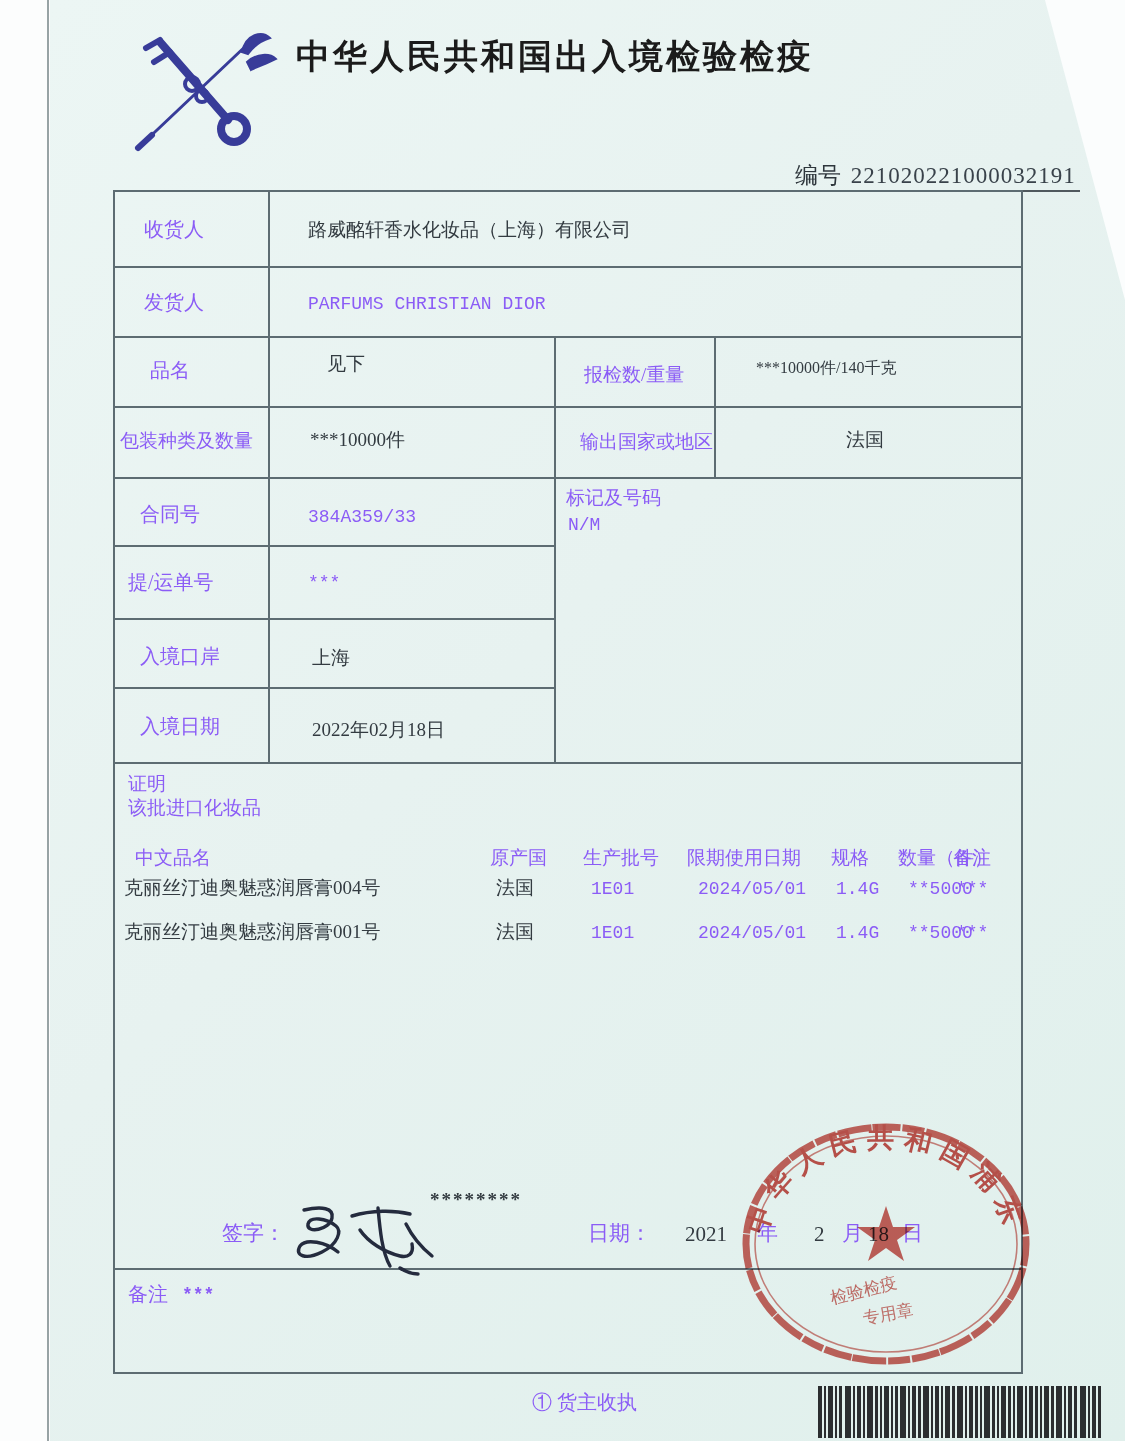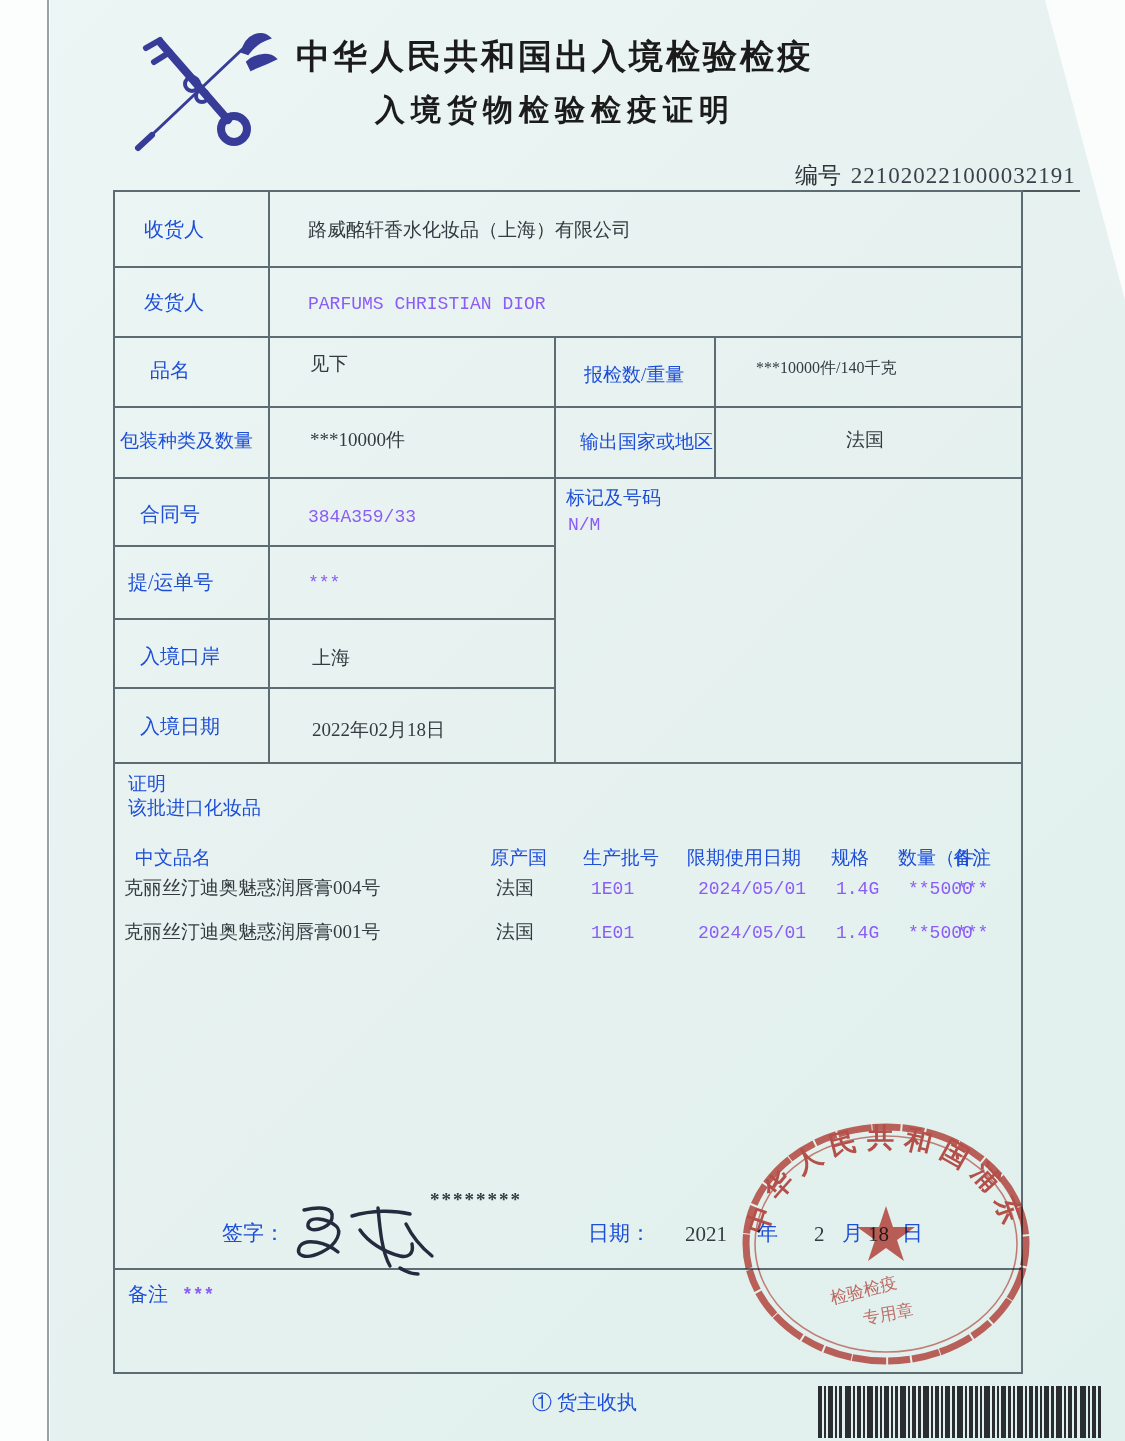--- a/index.html
+++ b/index.html
@@ -4,21 +4,21 @@
 <style>
   html,body{margin:0;padding:0;}
   body{background:#f7f9f9;font-family:"Liberation Serif","DejaVu Serif",serif;}
   .doc{position:relative;width:1125px;height:1441px;background:#fcfdfd;overflow:hidden;}
   .paper{position:absolute;left:50px;top:0;width:1075px;height:1441px;
          background:linear-gradient(135deg,#ecf6f4 0%,#e7f2f0 45%,#e0f0ec 100%);}
   .paper-edge{position:absolute;left:47px;top:0;width:2px;height:1441px;background:#98a3a5;}
   .corner-wedge{position:absolute;left:1038px;top:0;width:87px;height:300px;background:#fbfdfd;
          clip-path:polygon(8% 0,100% 0,100% 100%);}
   .t{position:absolute;color:#333b41;font-size:20px;line-height:1.25;white-space:nowrap;}
-  .lbl{color:#1d4ed8;}
+  .lbl{color:#8b5cf6;}
   .mono{font-family:"Liberation Mono","DejaVu Sans Mono",monospace;font-size:18px;color:#8b5cf6;}
   .ln{position:absolute;background:#5d6c72;}
   .title1{position:absolute;left:150px;top:34px;width:810px;text-align:center;
           font-size:34px;font-weight:bold;letter-spacing:3px;color:#1b1b1b;}
   .title2{position:absolute;left:150px;top:90px;width:810px;text-align:center;
           font-size:30px;font-weight:bold;letter-spacing:6px;color:#1b1b1b;}
   .serial{position:absolute;left:795px;top:160px;font-size:23px;color:#2e363c;}
   .serial .num{display:inline-block;border-bottom:2px solid #50595e;padding:0 4px 1px 4px;
           font-family:"Liberation Serif","DejaVu Serif",serif;letter-spacing:1px;color:#39424a;}
   .stamp{position:absolute;left:736px;top:1118px;mix-blend-mode:multiply;opacity:.88;}
@@ -42,21 +42,20 @@
       <path d="M30,16 L98,94" stroke-width="8"></path>
       <path d="M30,14 L16,22" stroke-width="6"></path>
       <path d="M40,26 L24,36" stroke-width="6"></path>
       <circle cx="104" cy="103" r="13" stroke-width="8"></circle>
       <circle cx="62" cy="58" r="7" stroke-width="4"></circle>
       <circle cx="72" cy="70" r="6" stroke-width="4"></circle>
     </g>
   </svg>
 
   <div class="title1">中华人民共和国出入境检验检疫</div>
-  <div class="title2">入境货物检验检疫证明</div>
 
   <div class="serial">
     <span>编号</span>
     <span class="num">221020221000032191</span>
   </div>
 
   <div class="ln" style="left:113px;top:190px;width:909px;height:2px;"></div>
   <div class="ln" style="left:113px;top:266px;width:909px;height:2px;"></div>
   <div class="ln" style="left:113px;top:336px;width:909px;height:2px;"></div>
   <div class="ln" style="left:113px;top:406px;width:909px;height:2px;"></div>
@@ -73,21 +72,21 @@
   <div class="ln" style="left:554px;top:336px;width:2px;height:428px;"></div>
   <div class="ln" style="left:714px;top:336px;width:2px;height:143px;"></div>
 
   <div class="t lbl" style="left:144px;top:217px;">收货人</div>
   <div class="t" style="left:308px;top:218px;font-size:19px;">路威酩轩香水化妆品（上海）有限公司</div>
 
   <div class="t lbl" style="left:144px;top:290px;">发货人</div>
   <div class="t mono" style="left:308px;top:293px;">PARFUMS CHRISTIAN DIOR</div>
 
   <div class="t lbl" style="left:150px;top:358px;">品名</div>
-  <div class="t" style="left:310px;top:352px;font-size:19px;">见下</div>
+  <div class="t" style="left:327px;top:352px;font-size:19px;">见下</div>
   <div class="t lbl" style="left:584px;top:363px;font-size:19px;">报检数/重量</div>
   <div class="t" style="left:715px;top:358px;width:300px;text-align:left;font-size:16px;margin-left:41px;">***10000件/140千克</div>
 
   <div class="t lbl" style="left:120px;top:429px;font-size:19px;">包装种类及数量</div>
   <div class="t" style="left:310px;top:428px;font-size:19px;">***10000件</div>
   <div class="t lbl" style="left:580px;top:430px;font-size:19px;">输出国家或地区</div>
   <div class="t" style="left:715px;top:428px;width:300px;text-align:center;font-size:19px;">法国</div>
 
   <div class="t lbl" style="left:140px;top:502px;">合同号</div>
   <div class="t mono" style="left:308px;top:506px;">384A359/33</div>

